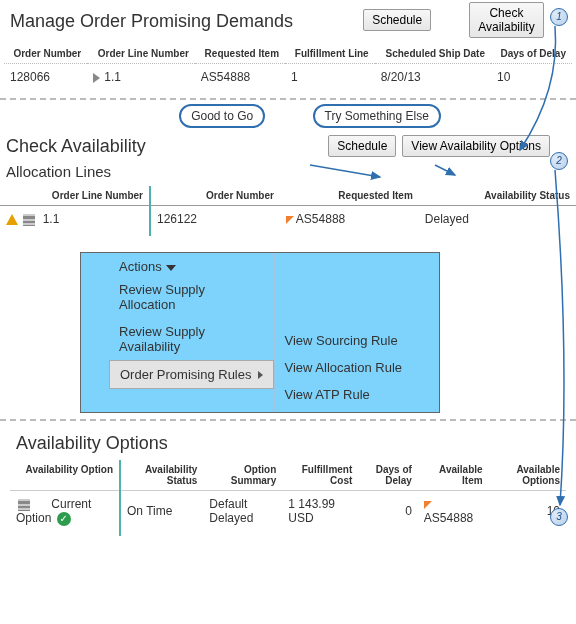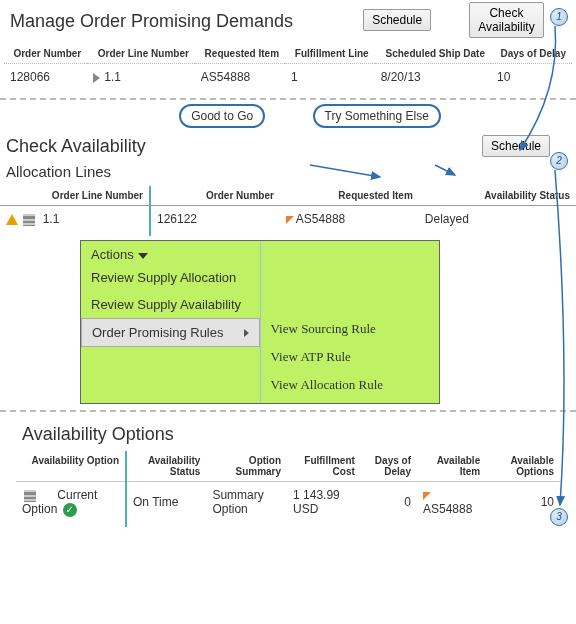--- a/index.html
+++ b/index.html
@@ -95,35 +95,36 @@
   }
   .play-r {
     display:inline-block;width:0;height:0;
     border-top:5px solid transparent;
     border-bottom:5px solid transparent;
     border-left:7px solid #888;
     vertical-align:middle;margin-right:4px;
   }
   .menu-box {
     border:1px solid #666;
-    margin: 4px 0 6px 80px;
+    margin: 16px 0 6px 80px;
     width: 360px;
     font-size:13px;
     display:flex;
-    background:#bef264;
+    background:#7dd3fc;
+    padding-left:28px;
   }
   .menu-col1 { border-right:1px solid #9fc4e0; flex:1; padding:4px 0; }
-  .menu-col2 { flex:1; padding:4px 0;font-family:Liberation Serif, serif; }
+  .menu-col2 { flex:1; padding:4px 0; }
   .menu-title { padding:2px 10px; font-size:13px; }
   .menu-title .dd { display:inline-block;width:0;height:0;border-left:5px solid transparent;border-right:5px solid transparent;border-top:6px solid #333;margin-left:4px;vertical-align:middle;}
   .menu-item { padding:6px 10px; cursor:pointer; }
   .menu-item.sel { background:#e3e3e3; border:1px solid #aaa; display:flex; align-items:center;text-align:center; }
   .menu-item.sel .arrow { margin-left:auto; }
   .menu-item .arrow {display:inline-block;width:0;height:0;border-top:4px solid transparent;border-bottom:4px solid transparent;border-left:5px solid #555;}
-  .panel3 { padding: 2px 16px; }
+  .panel3 { padding: 2px 10px; }
   .ao-table th { font-size:11px; padding:3px 4px; border-bottom:1px solid #ccc;}
   .ao-table td { font-size:11px; padding:6px 4px; border-top:none;}
   .green-circle {
     display:inline-block;width:14px;height:14px;border-radius:50%;
     background:#2e9c4e;color:#fff;text-align:center;line-height:14px;
     font-size:10px;vertical-align:middle;margin-left:2px;
   }
   svg.arrow-svg { position:absolute; top:0; left:0; pointer-events:none; }
   .col-teal { border-left: 2px solid #4fb0b0; }
 </style>
@@ -167,20 +168,21 @@
 <div class="bubble-row">
   <span class="bubble">Good to Go</span>
   <span class="bubble">Try Something Else</span>
 </div>
 
 <div class="panel2">
   <div class="hdr-row2">
     <div class="section-title">Check Availability</div>
     <div class="spacer"></div>
     <button class="btn">Schedule</button>
+    <button class="btn">View Availability Options</button>
   </div>
   <div class="sub-title">Allocation Lines</div>
   <table class="data fl-table">
     <thead>
         <tr>
       <th style="width:150px">Order Line Number</th>
       <th class="col-teal">Order Number</th>
       <th>Requested Item</th>
       <th>Availability Status</th>
     </tr>
@@ -205,22 +207,22 @@
       <div class="menu-item">Review Supply Allocation</div>
       <div class="menu-item">Review Supply Availability</div>
       <div class="menu-item sel">
           <span>Order Promising Rules</span>
           <span class="arrow"></span>
         </div>
     </div>
     <div class="menu-col2">
       <div style="height:70px"></div>
       <div class="menu-item">View Sourcing Rule</div>
+      <div class="menu-item">View Allocation Rule</div>
       <div class="menu-item">View ATP Rule</div>
-      <div class="menu-item">View Allocation Rule</div>
     </div>
   </div>
 </div>
 
 <hr class="divider">
 
 <div class="panel3">
   <div class="section-title">Availability Options</div>
   <table class="data ao-table">
     <thead>
@@ -235,21 +237,21 @@
     </tr>
       </thead>
     <tbody>
         <tr>
       <td>
         <span class="doc-ic"></span>
         <span style="margin-left:18px">Current Option</span>
         <span class="green-circle">✓</span>
       </td>
       <td class="col-teal">On Time</td>
-      <td>Summary Option</td>
+      <td>Default Delayed</td>
       <td>1 143.99 USD</td>
       <td style="text-align:right">0</td>
       <td><span class="orange-tag"></span><span>AS54888</span></td>
       <td style="text-align:right">10</td>
     </tr>
       </tbody>
   </table>
 </div>
 
 <div class="callout-badge" style="top:8px; right:8px;">1</div>

